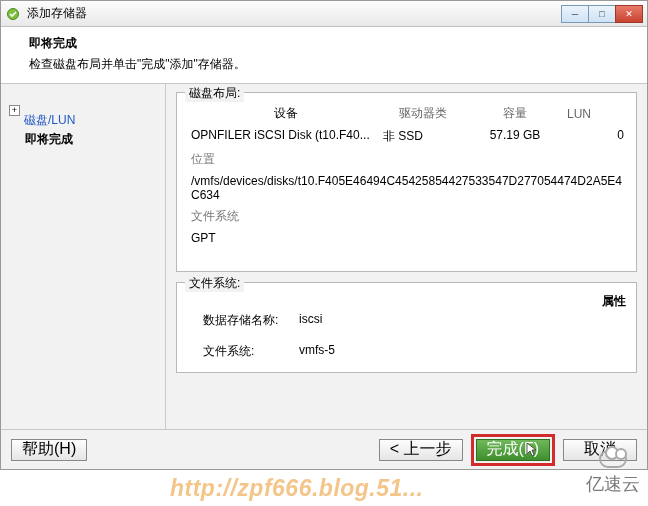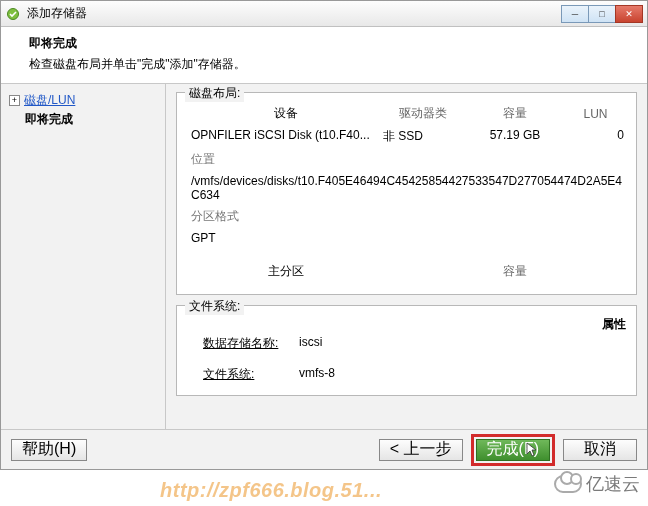--- a/index.html
+++ b/index.html
@@ -68,21 +68,21 @@
     border-right: 1px solid #c8c8c8;
     padding: 8px 8px 8px 8px;
     background: #f2f2f2;
   }
   .tree-row { display: flex; align-items: center; gap: 4px; margin-bottom: 2px; }
   .tree-exp {
     width: 11px; height: 11px; border: 1px solid #888;
     display: flex; align-items: center; justify-content: center;
     font-size: 9px; line-height: 1; background: #fff;
   }
-  .tree-link { color: #2158c7; text-decoration: underline; cursor: pointer; }
+  .tree-link { color: #2158c7; cursor: pointer; margin-top: 20px; }
   .tree-label { font-weight: bold; margin-left: 16px; }
   .main {
     flex: 1;
     display: flex;
     flex-direction: column;
     padding: 8px 10px 8px 10px;
     gap: 10px;
     background: #f2f2f2;
     overflow: hidden;
   }
@@ -103,21 +103,21 @@
     width: 100%;
     table-layout: fixed;
     font-size: 12px;
   }
   .grid th { text-align: center; font-weight: normal; color: #666; padding: 2px 0; }
   .grid td { padding: 2px 0; vertical-align: top; }
   .bold { font-weight: bold; text-align: right; }
   .grey { color: #777; }
   .indent { padding-left: 14px; }
   .kv-row { display: flex; margin: 2px 0 2px 14px; }
-  .kv-key { width: 96px; text-decoration: underline; }
+  .kv-key { width: 96px; }
   .footer {
     height: 40px;
     background: #f2f2f2;
     border-top: 1px solid #c8c8c8;
     display: flex;
     align-items: center;
     padding: 0 10px;
     gap: 8px;
   }
   .btn {
@@ -144,35 +144,36 @@
   }
   .cursor-icon {
     position: absolute;
     right: 10px; top: 2px;
     font-size: 14px;
     color: #fff;
     pointer-events: none;
   }
   .watermark {
     position: absolute;
-    left: 160px; bottom: 4px;
-    font-size: 20px;
+    left: 170px; bottom: 4px;
+    font-size: 23px;
     font-style: italic;
     font-weight: bold;
     color: rgba(235, 150, 40, 0.55);
     letter-spacing: 0.5px;
     pointer-events: none;
   }
   .brand {
     position: absolute;
     right: 8px; bottom: 10px;
     display: flex; align-items: center; gap: 4px;
     color: #7a7a7a;
     font-size: 18px;
     pointer-events: none;
+    flex-direction: column;
   }
   .brand .cloud {
     width: 28px; height: 18px;
     border: 2px solid #aaa;
     border-radius: 10px;
     position: relative;
   }
   .brand .cloud::before, .brand .cloud::after {
     content: "";
     position: absolute;
@@ -228,39 +229,39 @@
               <col style="width:190px">
               <col style="width:80px">
               <col style="width:100px">
               <col>
             </colgroup>
           <tbody>
               <tr>
             <th class="bold" style="color:#000">设备</th>
             <th>驱动器类</th>
             <th style="text-align:center">容量</th>
-            <th style="text-align:center">LUN</th>
+            <th style="text-align:left">LUN</th>
           </tr>
           <tr>
             <td class="indent">OPNFILER iSCSI Disk (t10.F40...</td>
             <td>非 SSD</td>
             <td style="text-align:center">57.19 GB</td>
             <td style="text-align:right">0</td>
           </tr>
           <tr>
                 <td class="indent grey">位置</td>
                 <td></td>
                 <td></td>
                 <td></td>
               </tr>
           <tr>
                 <td colspan="4" class="indent" style="word-break:break-all">/vmfs/devices/disks/t10.F405E46494C45425854427533547D277054474D2A5E4C634</td>
               </tr>
           <tr>
-                <td class="indent grey">分区格式</td>
+                <td class="indent grey">文件系统</td>
                 <td></td>
                 <td></td>
                 <td></td>
               </tr>
           <tr>
                 <td class="indent">GPT</td>
                 <td></td>
                 <td></td>
                 <td></td>
               </tr>
@@ -270,44 +271,38 @@
         <div style="height:10px"></div>
 
         <table class="grid">
           <colgroup>
               <col style="width:190px">
               <col style="width:80px">
               <col style="width:100px">
               <col>
             </colgroup>
           <tbody>
-              <tr>
-            <th class="bold" style="color:#000">主分区</th>
-            <th></th>
-            <th style="text-align:center">容量</th>
-            <th></th>
-          </tr>
         </tbody>
           </table>
       </div>
 
       <div class="panel">
         <div class="panel-title">文件系统:</div>
 
         <div class="bold" style="margin:2px 0 2px 4px">属性</div>
         <div class="kv-row">
           <span class="kv-key">数据存储名称:</span>
           <span>iscsi</span>
         </div>
 
         <div style="height:10px"></div>
 
         <div class="kv-row">
           <span class="kv-key">文件系统:</span>
-          <span>vmfs-8</span>
+          <span>vmfs-5</span>
         </div>
 
       </div>
 
     </div>
   </div>
 
   <div class="footer">
     <div class="btn">帮助(H)</div>
     <div class="spacer"></div>

